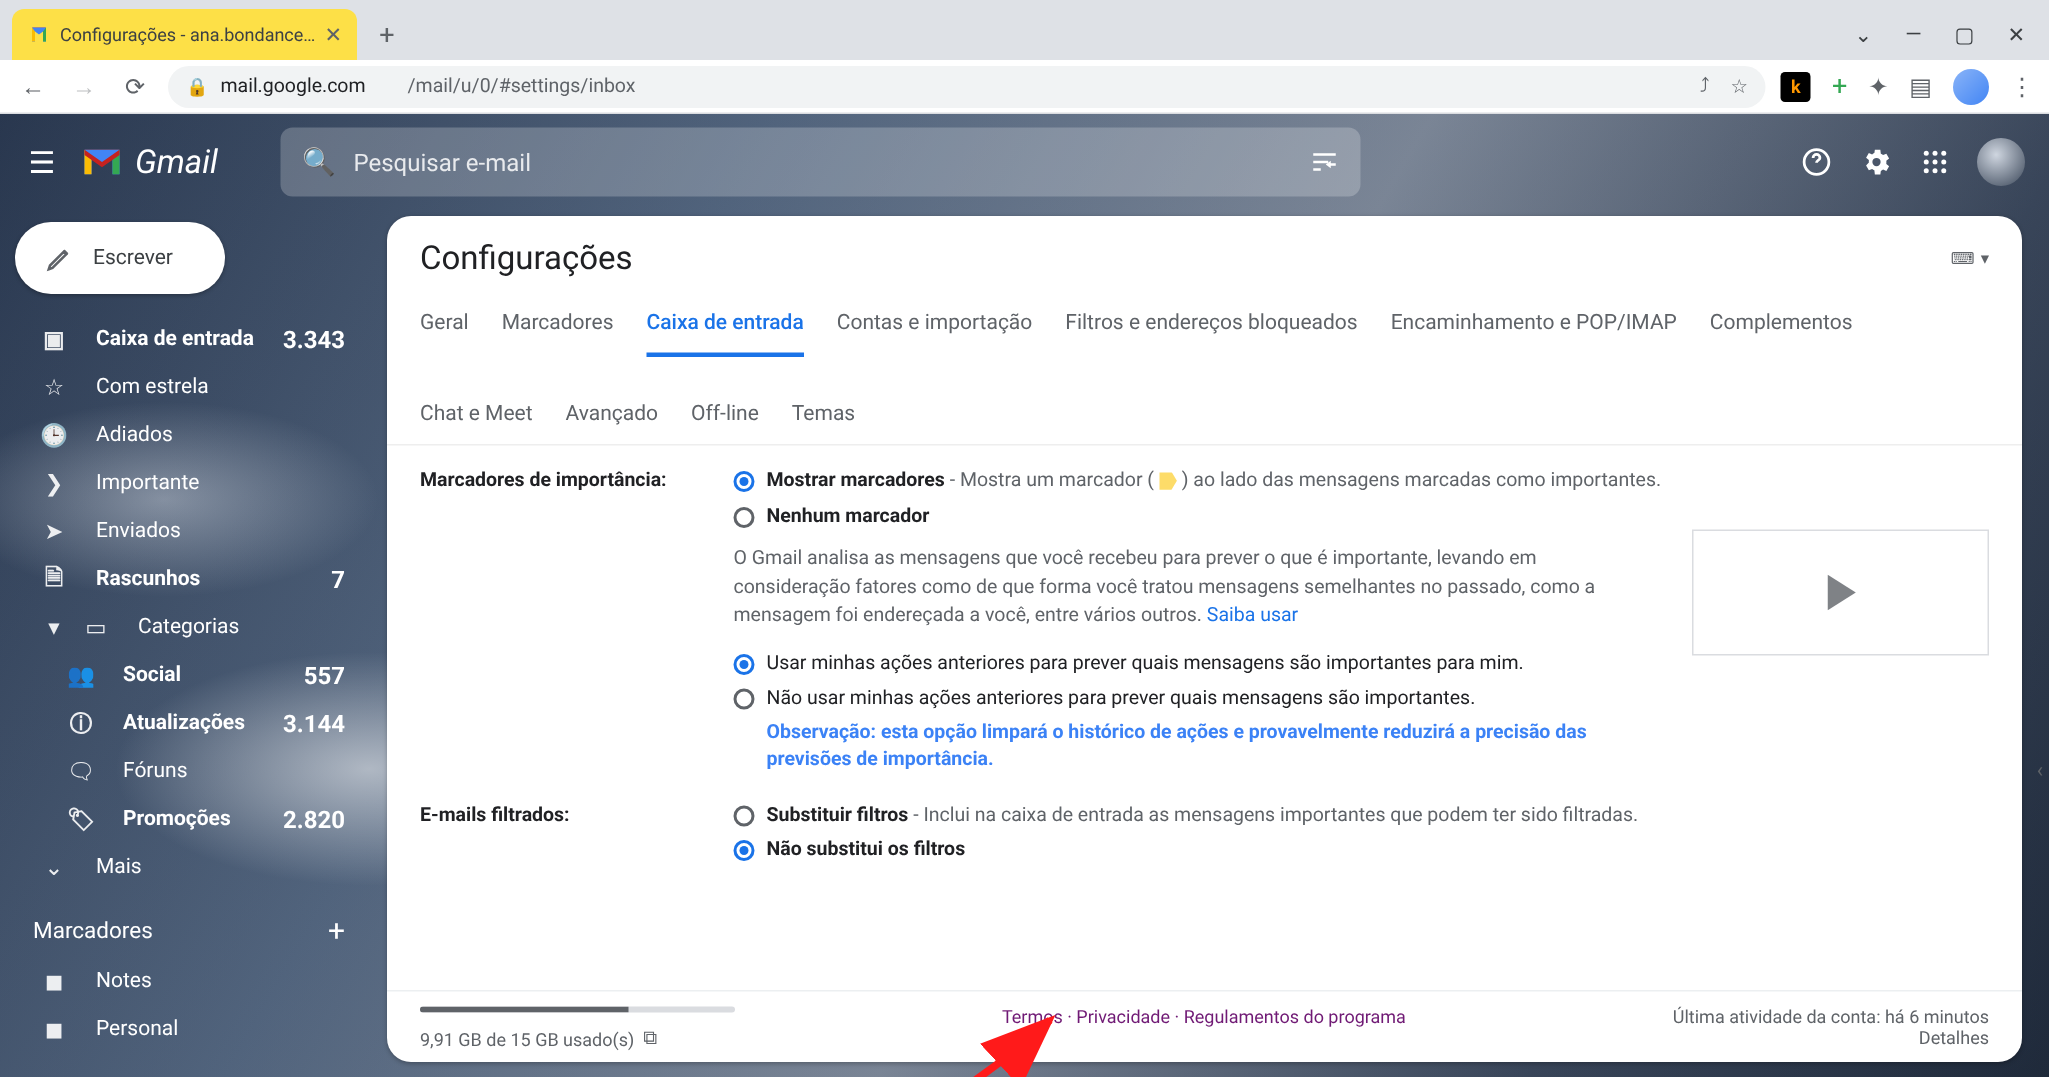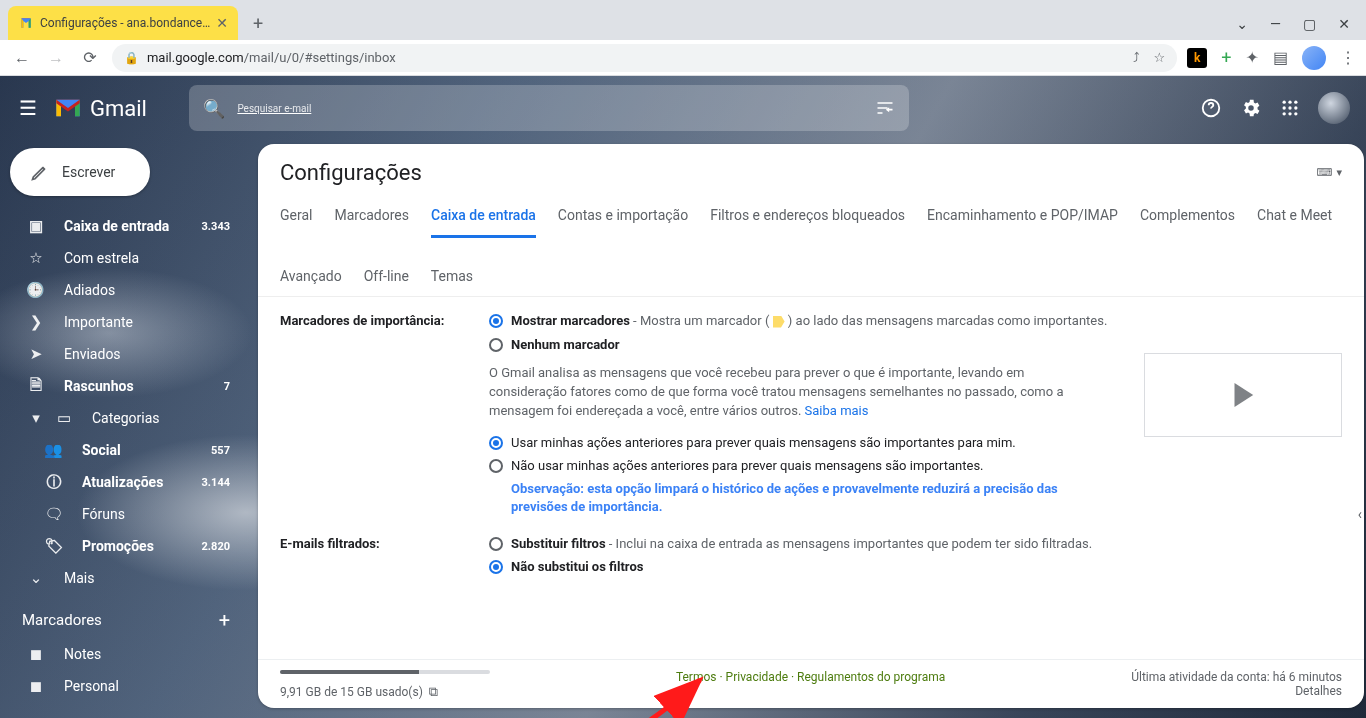--- a/index.html
+++ b/index.html
@@ -12,62 +12,62 @@
 .tab .title { flex:1; white-space:nowrap; overflow:hidden; text-overflow:ellipsis; }
 .tab .close { color:#5f6368; font-size:14px; }
 .newtab { width:28px; height:28px; display:flex; align-items:center; justify-content:center; color:#5f6368; margin-left:6px; margin-bottom:3px; font-size:18px; }
 .win-controls { margin-left:auto; display:flex; gap:22px; padding:0 16px 8px 0; color:#3c4043; }
 .win-controls span { font-size:14px; }
 
 .url-bar-row { height:36px; background:#fff; display:flex; align-items:center; padding:0 10px; gap:10px; border-bottom:1px solid #dadce0; }
 .nav-btn { color:#5f6368; width:24px; text-align:center; font-size:16px; }
 .url-box { flex:1; height:28px; background:#f1f3f4; border-radius:14px; display:flex; align-items:center; padding:0 12px; gap:8px; font-size:13px; color:#202124; }
 .lock { color:#5f6368; font-size:12px; }
-.url-text .path { color:#5f6368; }
+.url-text .path { color:#5f6368;margin-left:28px; }
 .url-actions { margin-left:auto; display:flex; gap:14px; color:#5f6368; align-items:center; }
 .ext-row { display:flex; gap:14px; align-items:center; color:#5f6368; }
 .ext-row .k-ext { width:20px; height:20px; background:#000; color:#ff9800; font-weight:bold; display:flex; align-items:center; justify-content:center; border-radius:3px; font-size:12px; }
 .ext-row .avatar { width:24px; height:24px; border-radius:50%; background:linear-gradient(135deg,#8ab4f8,#4285f4); }
 
 
 .app { position:relative; height:642px; background:linear-gradient(rgba(30,40,60,.15),rgba(30,40,60,.15)),linear-gradient(120deg,#2b3a52 0%,#5a6e88 30%,#8a95a5 55%,#3d4a5e 80%,#1f2a3a 100%); }
 .clouds { position:absolute; inset:0; background:
  radial-gradient(ellipse 260px 120px at 18% 68%, rgba(255,255,255,.55), rgba(255,255,255,0) 65%),
  radial-gradient(ellipse 220px 100px at 8% 40%, rgba(240,244,250,.4), rgba(255,255,255,0) 65%),
  radial-gradient(ellipse 300px 140px at 70% 82%, rgba(60,70,90,.7), rgba(0,0,0,0) 70%);
  pointer-events:none; }
 
 .app-header { position:relative; height:64px; display:flex; align-items:center; padding:0 16px; gap:14px; z-index:2; }
 .hamburger { color:#fff; font-size:20px; width:24px; text-align:center; }
-.logo { display:flex; align-items:center; gap:8px; }
+.logo { display:flex; align-items:center; gap:8px;font-style:italic; }
 .logo-text { color:#fff; font-size:22px; }
 .search-bar { margin-left:28px; width:720px; height:46px; background:rgba(255,255,255,.22); border-radius:8px; display:flex; align-items:center; padding:0 14px; gap:12px; color:#fff; }
-.search-bar input { flex:1; background:transparent; border:none; outline:none; font-size:10px; color:#fff;text-decoration:underline; }
+.search-bar input { flex:1; background:transparent; border:none; outline:none; font-size:16px; color:#fff; }
 .search-bar input::placeholder { color:#e8eaed; }
 .tune { color:#fff; font-size:18px; }
 .header-right { margin-left:auto; display:flex; align-items:center; gap:18px; color:#fff; }
 .header-right .avatar { width:32px; height:32px; border-radius:50%; background:radial-gradient(circle at 40% 35%,#cfd6e0,#3a4658); }
 
 .app-body { display:flex; position:relative; z-index:2; height:578px; }
 
 
 .sidebar { width:256px; padding:8px 8px 8px 0; color:#fff; font-size:14px; }
 .compose { width:140px; height:48px; background:#fff; color:#3c4043; border-radius:24px; display:flex; align-items:center; gap:12px; padding:0 20px; margin:0 0 14px 10px; box-shadow:0 1px 3px rgba(0,0,0,.3); font-size:14px; }
 .nav-list { list-style:none; }
 .nav-item { display:flex; align-items:center; height:32px; padding:0 18px 0 26px; border-radius:0 16px 16px 0; gap:18px; }
 .nav-item .icon { width:20px; text-align:center; opacity:.9; font-size:15px; }
 .nav-item .label { flex:1; }
-.nav-item .count { font-size:11px; }
+.nav-item .count { font-size:16px; }
 .nav-item.bold { font-weight:700; }
 .nav-item.sub { padding-left:44px; }
 .nav-sep { display:flex; align-items:center; justify-content:space-between; padding:14px 18px 6px 22px; font-size:15px; }
 .plus-lbl { font-size:20px; }
 
 
-.panel { flex:1; margin:4px 2px 10px 2px; background:#fff; border-radius:16px; display:flex; flex-direction:column; overflow:hidden; box-shadow:0 1px 3px rgba(0,0,0,.25); }
+.panel { flex:1; margin:4px 18px 10px 2px; background:#fff; border-radius:16px; display:flex; flex-direction:column; overflow:hidden; box-shadow:0 1px 3px rgba(0,0,0,.25); }
 .panel-head { display:flex; align-items:center; padding:16px 22px 8px; }
 .panel-title { font-size:22px; color:#202124; }
 .input-ind { margin-left:auto; display:flex; align-items:center; gap:4px; color:#5f6368; font-size:11px; }
 .tabs { display:flex; flex-wrap:wrap; gap:22px; padding:6px 22px 0; font-size:14px; color:#5f6368; border-bottom:1px solid #eee; }
 .tabs .tabitem { padding:8px 0 12px; cursor:pointer; }
 .tabs .tabitem.active { color:#1a73e8; border-bottom:3px solid #1a73e8; font-weight:500; }
 
 .panel-body { flex:1; overflow:hidden; position:relative; padding:14px 22px 4px; font-size:13px; color:#202124; }
 .setting-row { display:flex; gap:14px; margin-bottom:18px; }
 .setting-label { width:195px; font-weight:700; color:#202124; padding-top:2px; }
@@ -88,21 +88,21 @@
 .action-row { display:flex; gap:10px; justify-content:center; margin-top:8px; }
 .btn { border:1px solid #9aa0a6; background:#f1f3f4; padding:5px 12px; font-size:13px; border-radius:2px; color:#3c4043; cursor:pointer; }
 
 .panel-footer { border-top:1px solid #eceff1; padding:10px 22px 8px; font-size:12px; color:#5f6368; display:flex; align-items:flex-start; }
 .storage-bar { width:210px; height:4px; background:#dadce0; border-radius:2px; margin-bottom:6px; overflow:hidden; }
 .storage-bar .fill { height:100%; width:66%; background:#5f6368; }
 .storage-left { display:flex; flex-direction:column; gap:4px; }
 .storage-text { display:flex; align-items:center; gap:6px; }
 .open-ext { font-size:13px; }
 .footer-center { flex:1; text-align:center; }
-.footer-center span { color:#4d7c0f; }
+.footer-center span { color:#701a75; }
 .footer-right { text-align:right; }
 
 .arrow-annot { position:absolute; left:605px; top:596px; pointer-events:none; z-index:5; }
 
 .side-handle { position:absolute; right:4px; top:430px; color:#5f6368; font-size:14px; z-index:3; }
 
 svg { display:block; }
 </style>
 </head>
 <body>
@@ -322,21 +322,21 @@
           <div class="setting-content">
             <div class="radio-line">
               <span class="radio checked"></span>
               <span><span class="opt-label">Mostrar marcadores</span><span class="opt-desc"> - Mostra um marcador ( </span><span class="import-marker"></span><span class="opt-desc"> ) ao lado das mensagens marcadas como importantes.</span></span>
             </div>
             <div class="radio-line">
               <span class="radio"></span>
               <span class="opt-label">Nenhum marcador</span>
             </div>
             <div class="explain">
-              <span>O Gmail analisa as mensagens que você recebeu para prever o que é importante, levando em consideração fatores como de que forma você tratou mensagens semelhantes no passado, como a mensagem foi endereçada a você, entre vários outros. </span><a href="#">Saiba mais</a>
+              <span>O Gmail analisa as mensagens que você recebeu para prever o que é importante, levando em consideração fatores como de que forma você tratou mensagens semelhantes no passado, como a mensagem foi endereçada a você, entre vários outros. </span><a href="#">Saiba usar</a>
             </div>
             <div class="radio-line">
               <span class="radio checked"></span>
               <span>Usar minhas ações anteriores para prever quais mensagens são importantes para mim.</span>
             </div>
             <div class="radio-line">
               <span class="radio"></span>
               <span>Não usar minhas ações anteriores para prever quais mensagens são importantes.</span>
             </div>
             <div class="note">Observação: esta opção limpará o histórico de ações e provavelmente reduzirá a precisão das previsões de importância.</div>

